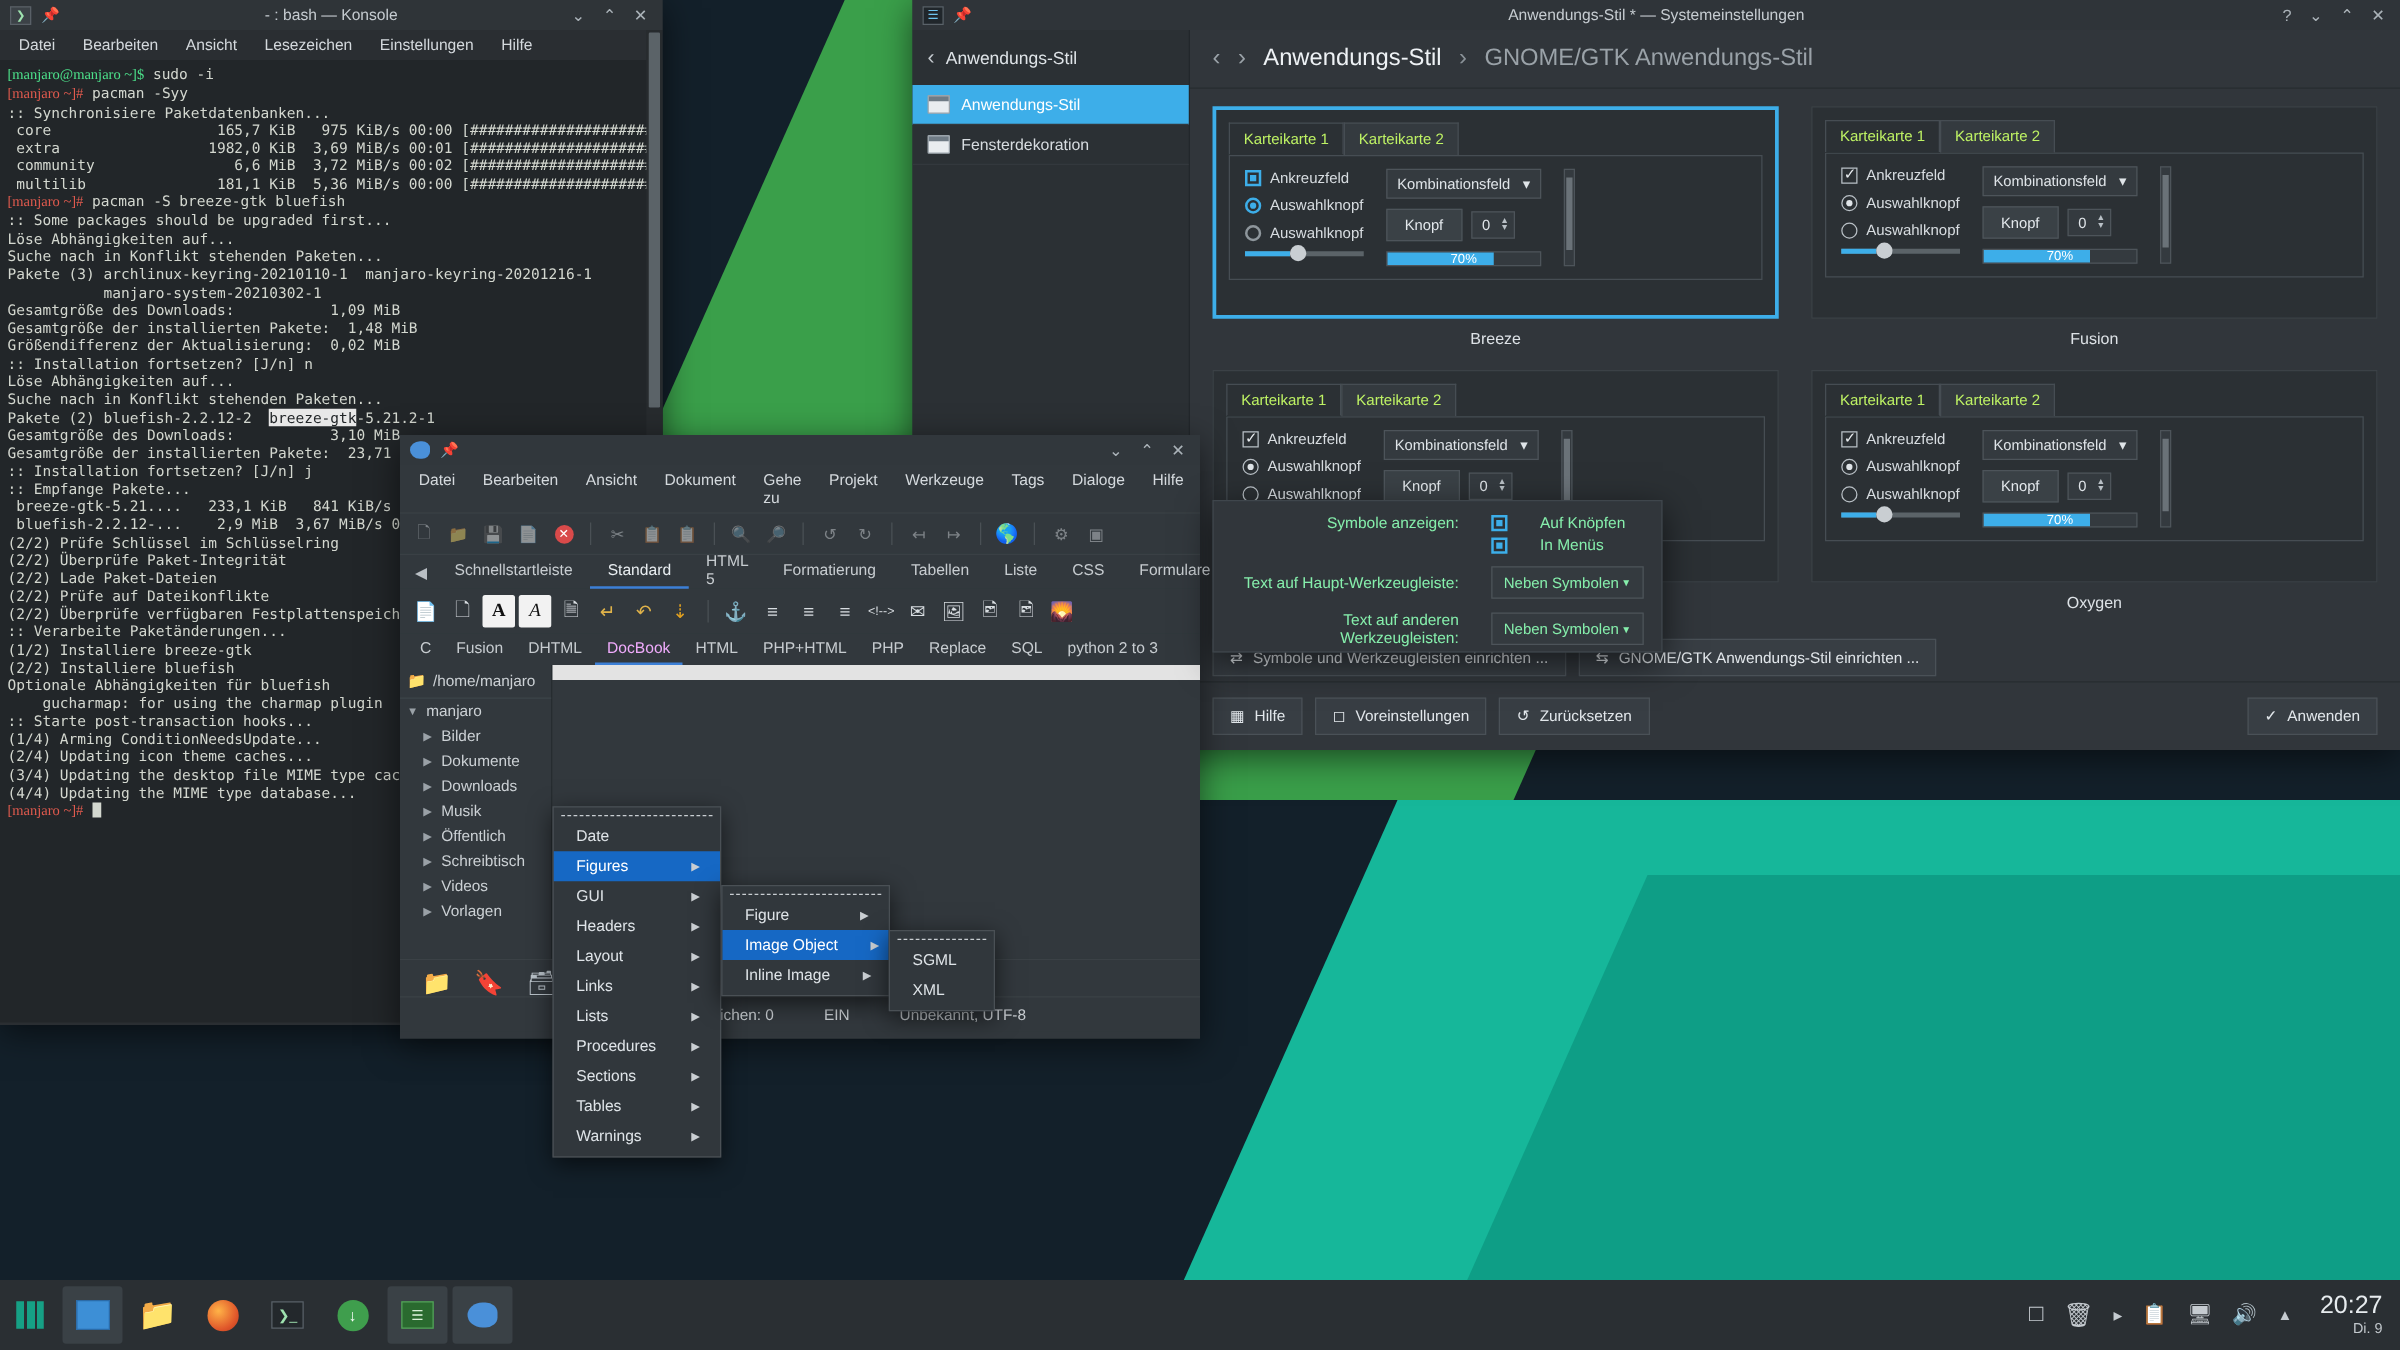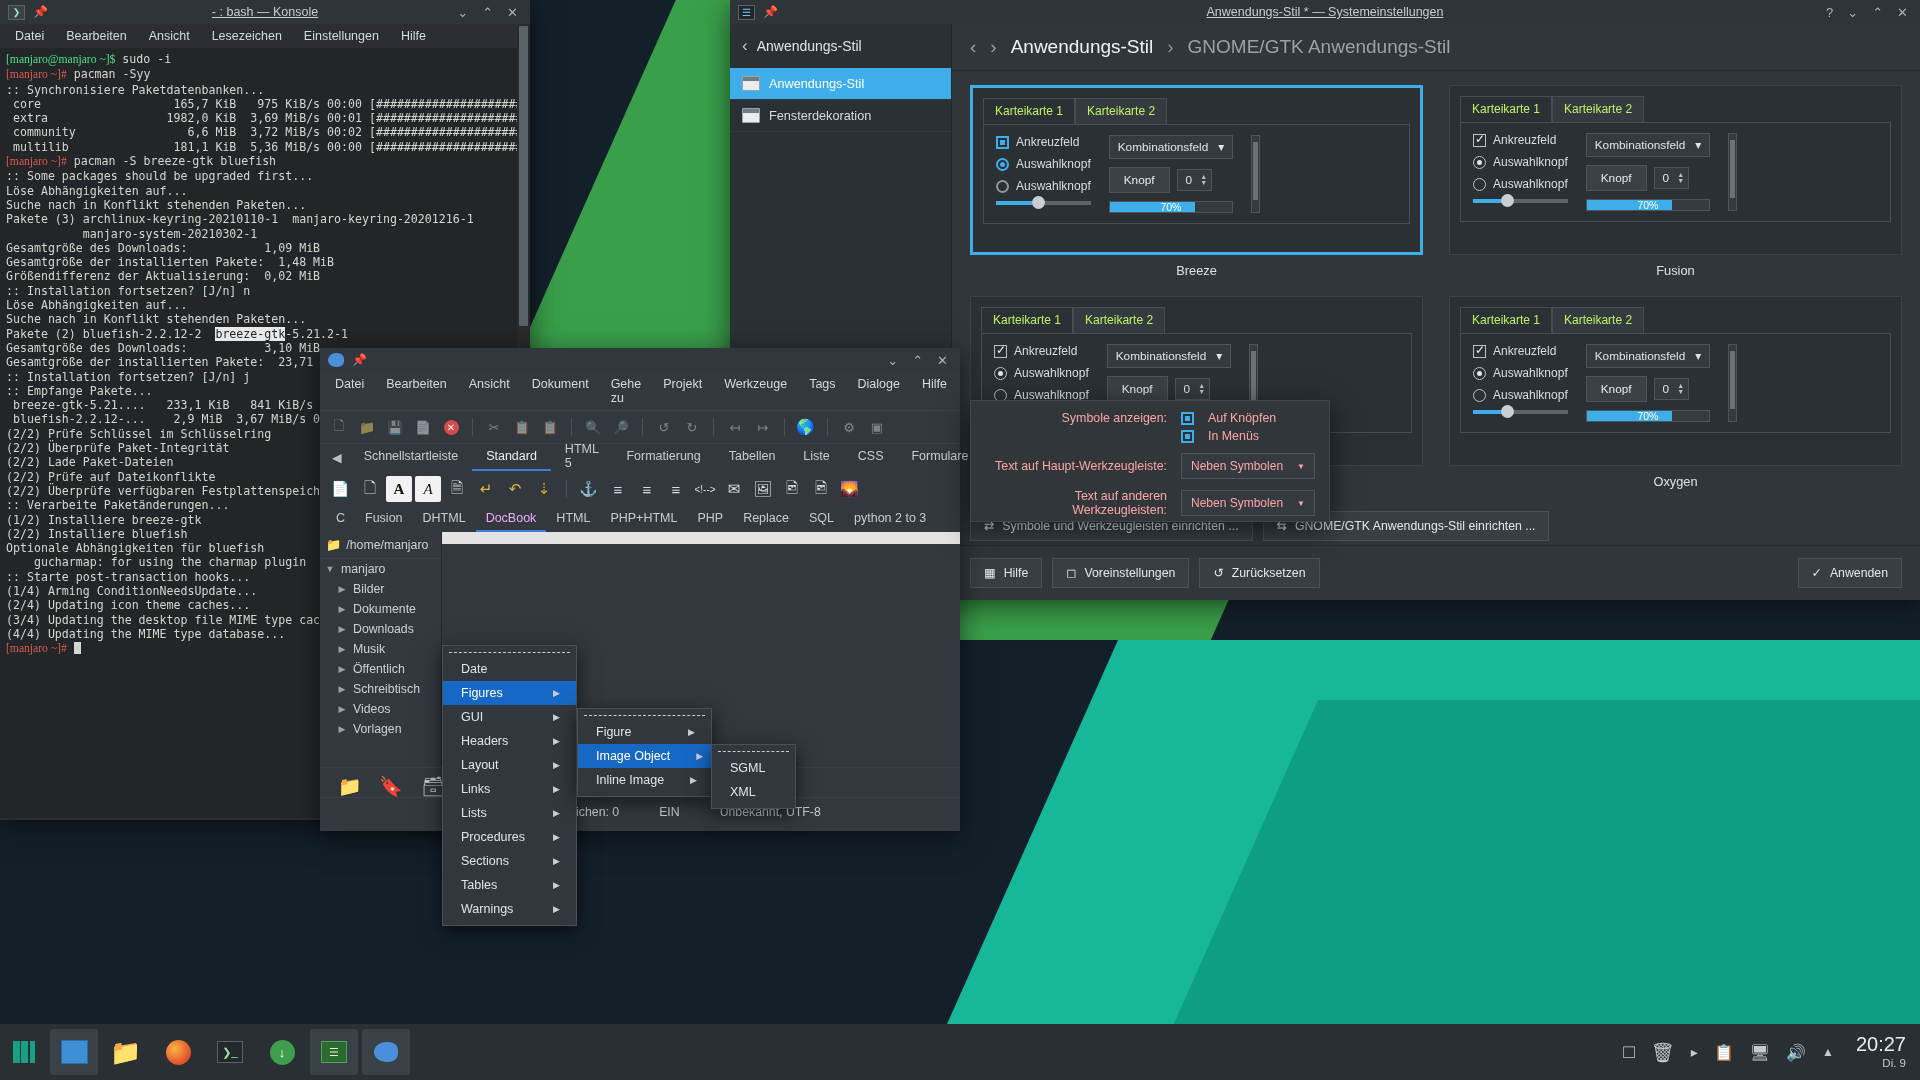--- a/index.html
+++ b/index.html
@@ -20,21 +20,21 @@
   #wp-teal   { position:absolute; left:980px; top:640px; width:1300px; height:620px;
                background:#16b79a; transform: skewX(-24deg); }
   #wp-teal2  { position:absolute; left:1180px; top:700px; width:1300px; height:620px;
                background:#0e9e86; transform: skewX(-24deg); }
 
   
   .win { position:absolute; background:#2e3439; box-shadow:0 6px 26px rgba(0,0,0,.55);
          color:#d8dde1; }
   .titlebar { height:24px; display:flex; align-items:center; position:relative;
               background:#31373c; font-size:12.5px; color:#c6ccd1; }
-  .titlebar .t-title { position:absolute; left:0; right:0; text-align:center;text-decoration:underline; }
+  .titlebar .t-title { position:absolute; left:0; right:0; text-align:center; }
   .tb-left { display:flex; align-items:center; gap:8px; padding-left:8px; z-index:2; }
   .tb-right { margin-left:auto; display:flex; align-items:center; gap:14px;
               padding-right:12px; z-index:2; color:#aab2b8; font-size:13px; }
   .tb-right span { cursor:default; }
 
   .menubar { display:flex; gap:0; font-size:12.5px; padding:0 4px; }
   .menubar div { padding:5px 11px; color:#d4d9dd; }
 
   
   #konsole { left:0; top:0; width:530px; height:820px; background:#2a2e32; }
@@ -181,21 +181,21 @@
              background:#383e44; padding:7px 13px; font-size:12.3px; color:#e2e7eb; }
   #ss-footer { display:flex; align-items:center; gap:10px; padding:12px 18px;
                border-top:1px solid #272c30; }
   #ss-footer .spacer { flex:1; }
 
   
   #icondlg { position:absolute; left:970px; top:400px; width:360px; height:122px;
              background:#31363b; border:1px solid #3f464c;
              box-shadow:0 8px 26px rgba(0,0,0,.6); padding:10px 14px;
              display:flex; flex-direction:column; gap:10px; z-index:55; }
-  .dlg-row { display:flex; align-items:center; gap:14px; font-size:12.4px; color:#fca5a5; }
+  .dlg-row { display:flex; align-items:center; gap:26px; font-size:12.4px; color:#86efac; }
   .dlg-row .lab { width:182px; text-align:right; }
   .dlg-combo { flex:1; border:1px solid #4d545a; background:#343a3f; padding:5px 9px;
                font-size:12px; display:flex; align-items:center; }
   .dlg-combo .cv { flex:1; }
 
   
   #taskbar { position:absolute; left:0; bottom:0; width:1920px; height:56px;
              background:#2a2f33; display:flex; align-items:center; }
   #tb-launcher { width:48px; height:56px; display:flex; align-items:center;
                  justify-content:center; }

